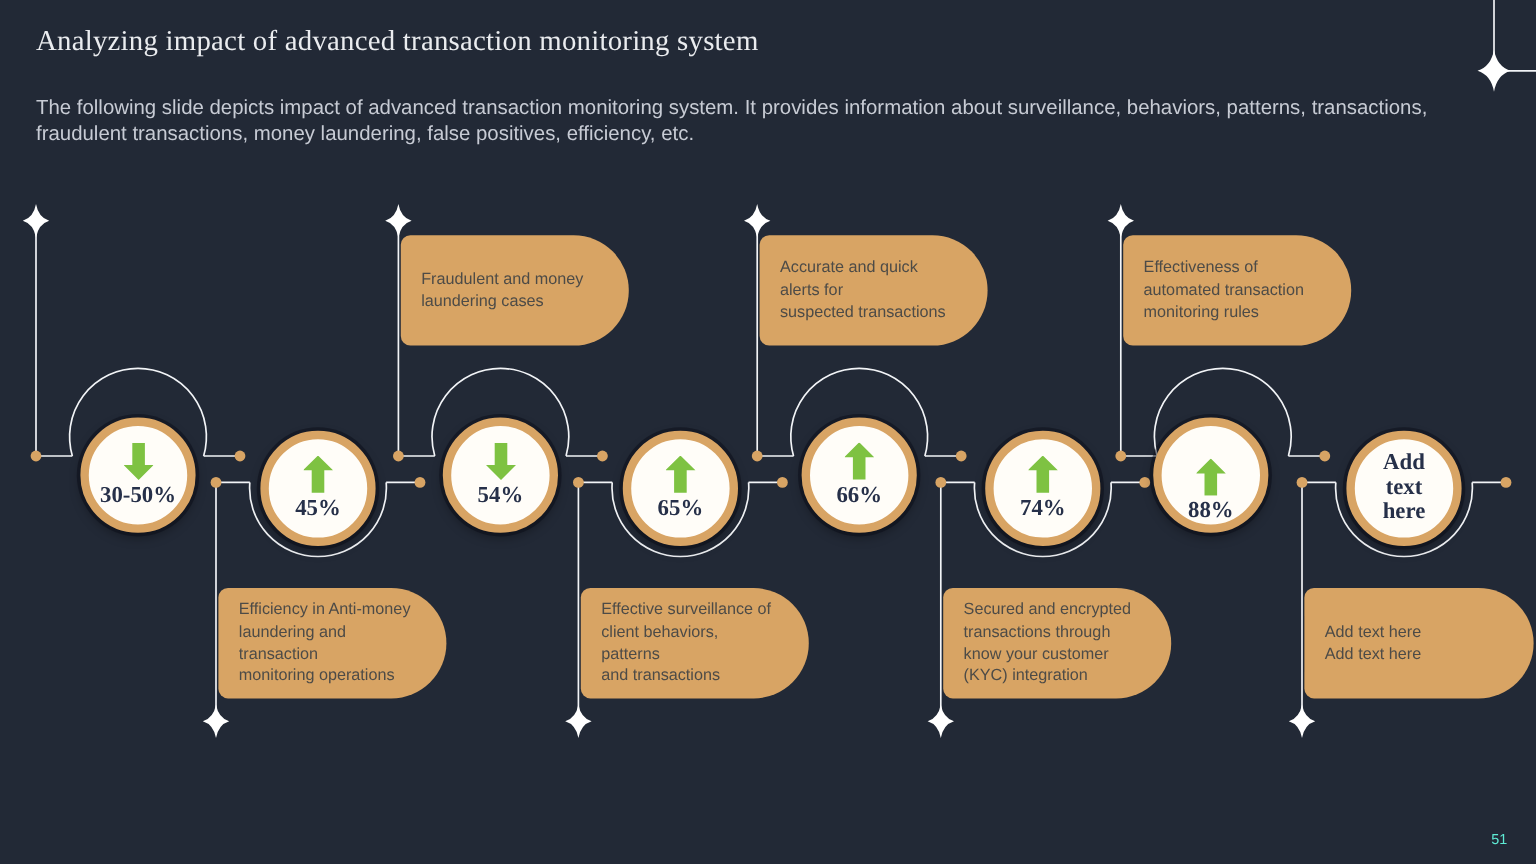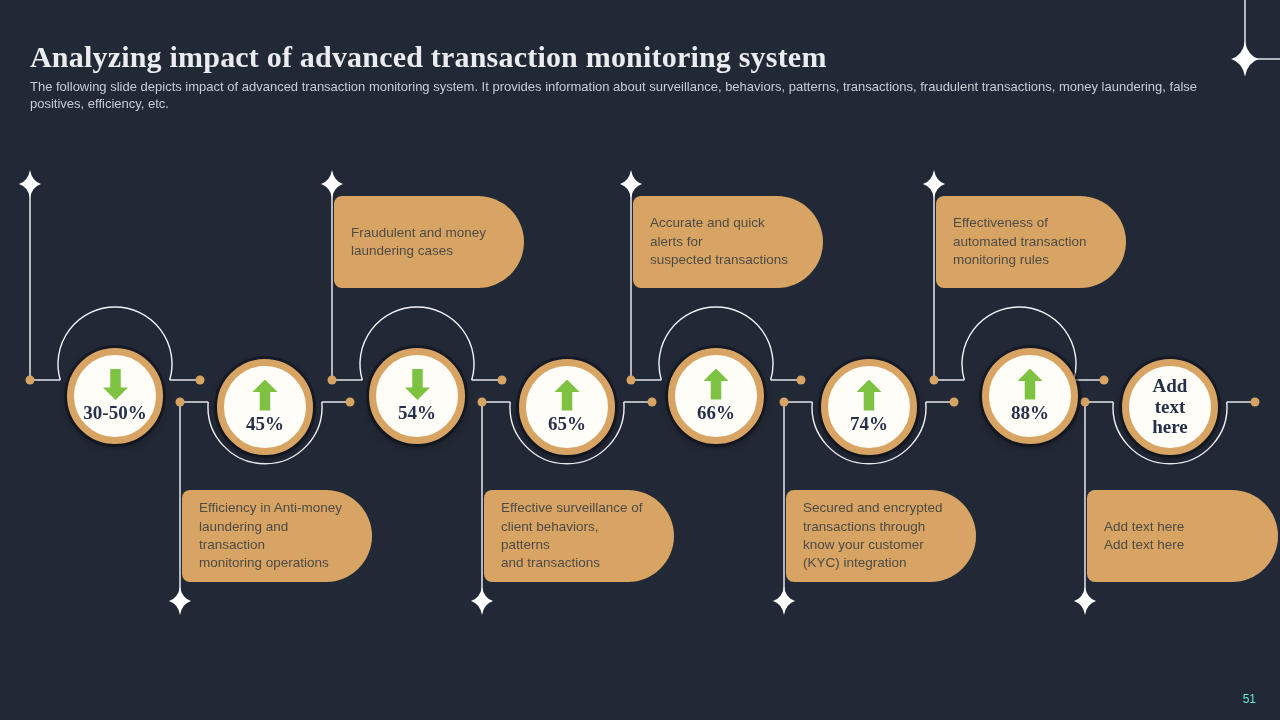--- a/index.html
+++ b/index.html
@@ -2,27 +2,27 @@
 <html><head>
 <meta charset="utf-8">
 <style>
   html,body{margin:0;padding:0;background:#11141d;}
   .slide{
     position:relative;width:1280px;height:720px;overflow:hidden;
     background:#222936;font-family:"Liberation Sans",sans-serif;
   }
   
   .title{
-    position:absolute;left:30px;top:40px;width:1140px;
-    font-family:"Liberation Serif",serif;font-weight:700;font-size:30px;
+    position:absolute;left:30px;top:22px;width:1140px;
+    font-family:"Liberation Serif",serif;font-weight:400;font-size:24px;
     color:#EAECEF;letter-spacing:.2px;line-height:1.15;
   }
   .subtitle{
     position:absolute;left:30px;top:79px;width:1215px;
-    font-size:13px;color:#C7CBD4;line-height:1.3;
+    font-size:17px;color:#C7CBD4;line-height:1.3;
   }
   
   .decor{position:absolute;left:0;top:0;z-index:1;pointer-events:none;}
   
   .callout{
     position:absolute;width:190px;height:92px;background:#D8A464;
     border-radius:8px 46px 46px 8px;z-index:2;
     display:flex;align-items:center;box-sizing:border-box;
     padding:6px 28px 6px 17px;
   }
@@ -53,21 +53,21 @@
     width:25px;height:31px;background:#7EC242;margin-bottom:3px;
     clip-path:polygon(50% 0,100% 40%,71% 40%,71% 100%,29% 100%,29% 40%,0 40%);
   }
   .arrow-down{transform:rotate(180deg);}
   .c1{left:67px;  top:348px;}
   .c2{left:217px; top:359px;}
   .c3{left:369px; top:348px;text-align:center;}
   .c4{left:519px; top:359px;}
   .c5{left:668px; top:348px;}
   .c6{left:821px; top:359px;}
-  .c7{left:982px; top:348px;}
+  .c7{left:961px; top:348px;justify-content:flex-end;}
   .c8{left:1122px;top:359px;}
   
   .footer{
     position:absolute;left:0;top:689px;width:100%;text-align:center;
     font-size:11.5px;color:#D2D6DE;
   }
   .page-num{
     position:absolute;right:24px;top:692px;font-size:12px;color:#5eead4;
   }
 </style>

